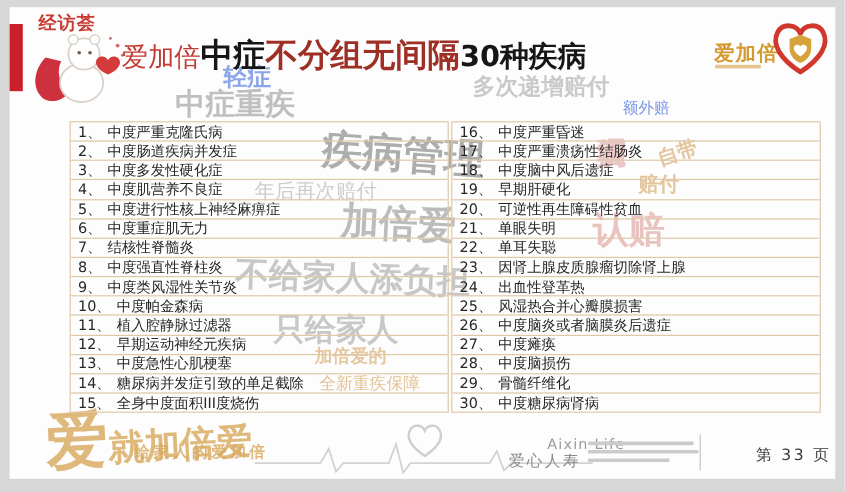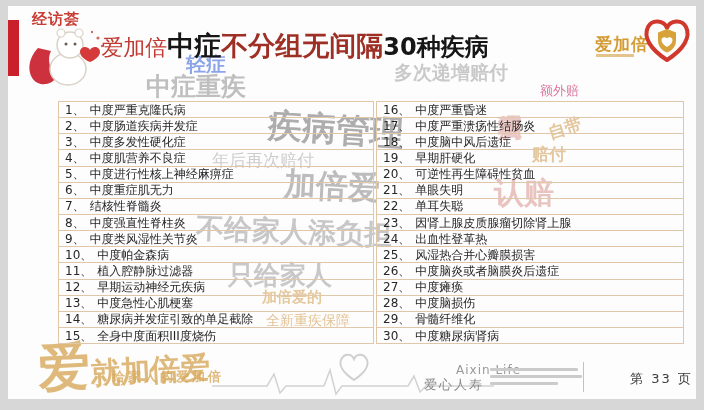--- a/index.html
+++ b/index.html
@@ -51,21 +51,21 @@
 </head>
 <body>
 
 <div class="page">
   <div class="slide-bg"></div>
 
   <div class="wm-layer" id="wm-layer">
       <span class="wm" style="left: 186px; top: 54px; font-size: 20px; color: #1d4ed8; opacity: 0.5; font-weight: 700;">轻症</span>
       <span class="wm" style="left: 146px; top: 74px; font-size: 25px; color: rgb(142, 142, 142); opacity: 0.55; font-weight: 700;">中症重疾</span>
       <span class="wm" style="left: 394px; top: 63px; font-size: 19px; color: rgb(168, 168, 168); opacity: 0.6; font-weight: 700;">多次递增赔付</span>
-      <span class="wm" style="left: 540px; top: 84px; font-size: 13px; color: #be185d; opacity: 0.6;">额外赔</span>
+      <span class="wm" style="left: 519px; top: 84px; font-size: 13px; color: #1d4ed8; opacity: 0.6;">额外赔</span>
       <span class="wm" style="left: 268px; top: 112px; font-size: 34px; color: rgb(95, 95, 95); opacity: 0.5; font-weight: 700; transform: rotate(4deg);">疾病管理</span>
       <span class="wm" style="left: 212px; top: 152px; font-size: 17px; color: rgb(157, 157, 157); opacity: 0.5;">年后再次赔付</span>
       <span class="wm" style="left: 284px; top: 170px; font-size: 32px; color: rgb(110, 110, 110); opacity: 0.45; font-weight: 700; transform: rotate(3deg);">加倍爱</span>
       <span class="wm" style="left: 196px; top: 218px; font-size: 28px; color: rgb(120, 120, 120); opacity: 0.4; font-weight: 700; transform: rotate(2deg);">不给家人添负担</span>
       <span class="wm" style="left: 228px; top: 262px; font-size: 26px; color: rgb(138, 138, 138); opacity: 0.45; font-weight: 700;">只给家人</span>
       <span class="wm" style="left: 262px; top: 290px; font-size: 15px; color: rgb(213, 164, 95); opacity: 0.6; font-weight: 700;">加倍爱的</span>
       <span class="wm" style="left: 266px; top: 313px; font-size: 14px; color: rgb(213, 164, 95); opacity: 0.65;">全新重疾保障</span>
       <span class="wm" style="left: 548px; top: 120px; font-size: 17px; color: rgb(210, 163, 94); opacity: 0.6; font-weight: 700; transform: rotate(-18deg);">自带</span>
       <span class="wm" style="left: 532px; top: 146px; font-size: 17px; color: rgb(210, 163, 94); opacity: 0.6; font-weight: 700;">赔付</span>
       <span class="wm" style="left: 494px; top: 178px; font-size: 30px; color: rgb(196, 90, 80); opacity: 0.35; font-weight: 700;">认赔</span>

